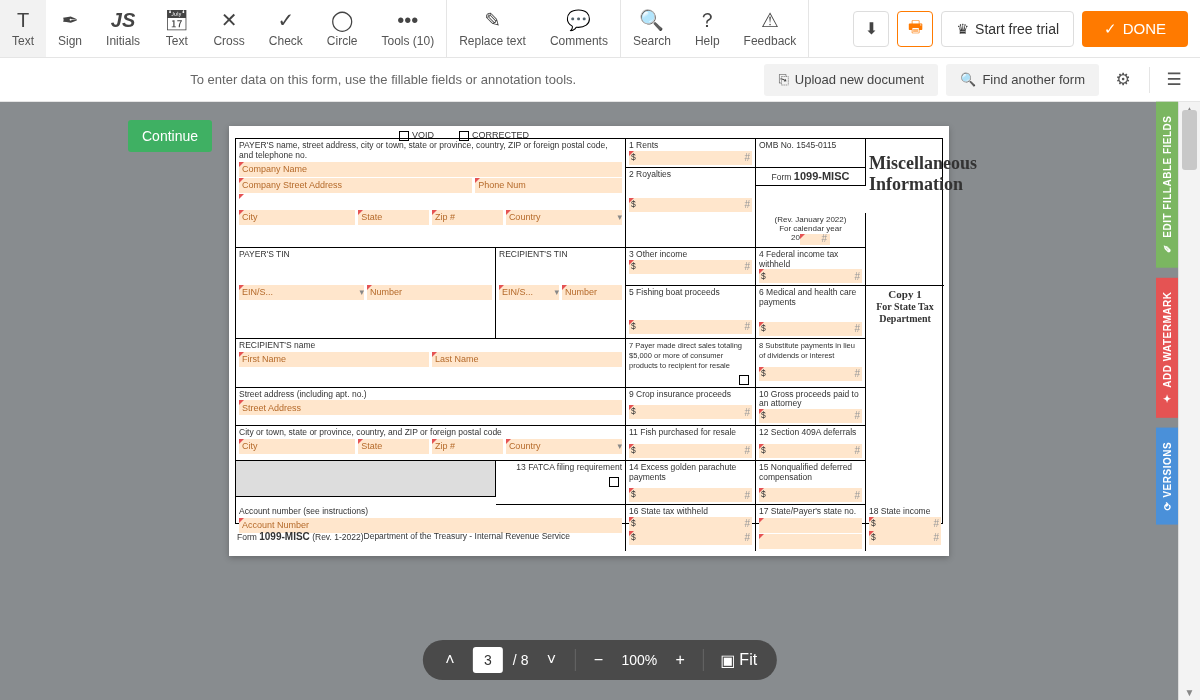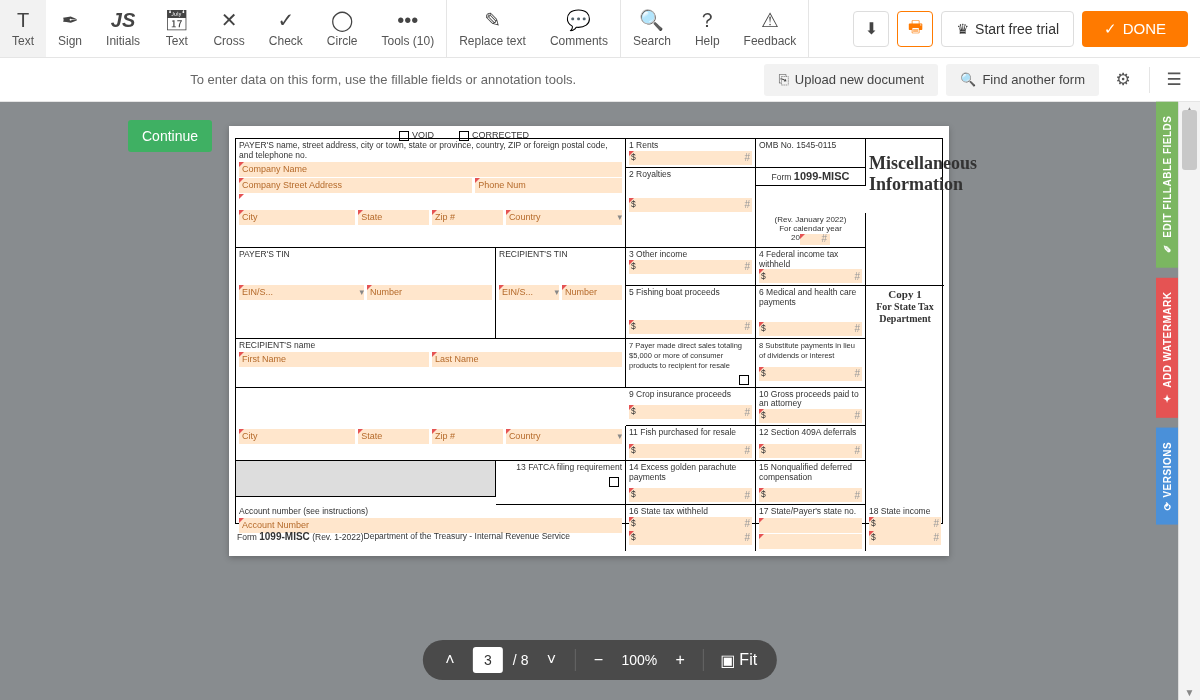--- a/index.html
+++ b/index.html
@@ -261,25 +261,32 @@
               <span>First Name</span>
             </div>
           <div class="field" style="flex:1">
               <span>Last Name</span>
             </div>
         </div>
       </div>
       <div class="cell" style="grid-column:3; grid-row:6;"><span style="font-size:7.5px;">7 Payer made direct sales totaling $5,000 or more of consumer products to recipient for resale</span> <span class="chk" style="float:right;margin-top:14px;"></span></div>
       <div class="cell" style="grid-column:4; grid-row:6;"><span style="font-size:7.5px;">8 Substitute payments in lieu of dividends or interest</span><div style="height:6px"></div><div class="dollar-row">$<span class="hash">#</span></div></div>
 
+      <div class="cell" style="grid-column:1/3; grid-row:7;">
+        <div>Street address (including apt. no.)</div>
+        <div class="field">
+            <span>Street Address</span>
+          </div>
+      </div>
       <div class="cell" style="grid-column:3; grid-row:7;"><span>9 Crop insurance proceeds</span><div style="height:6px"></div><div class="dollar-row">$<span class="hash">#</span></div></div>
       <div class="cell" style="grid-column:4; grid-row:7;"><span>10 Gross proceeds paid to an attorney</span><div class="dollar-row">$<span class="hash">#</span></div></div>
       <div class="cell no-r no-b" style="grid-column:5;grid-row:8/13;"></div>
 
       <div class="cell" style="grid-column:1/3; grid-row:8;">
+        <div>City or town, state or province, country, and ZIP or foreign postal code</div>
         <div style="display:flex; gap:3px;">
           <div class="field" style="flex:1">
               <span>City</span>
             </div>
           <div class="field" style="flex:0.6">
               <span>State</span>
             </div>
           <div class="field" style="flex:0.6">
               <span>Zip #</span>
             </div>

